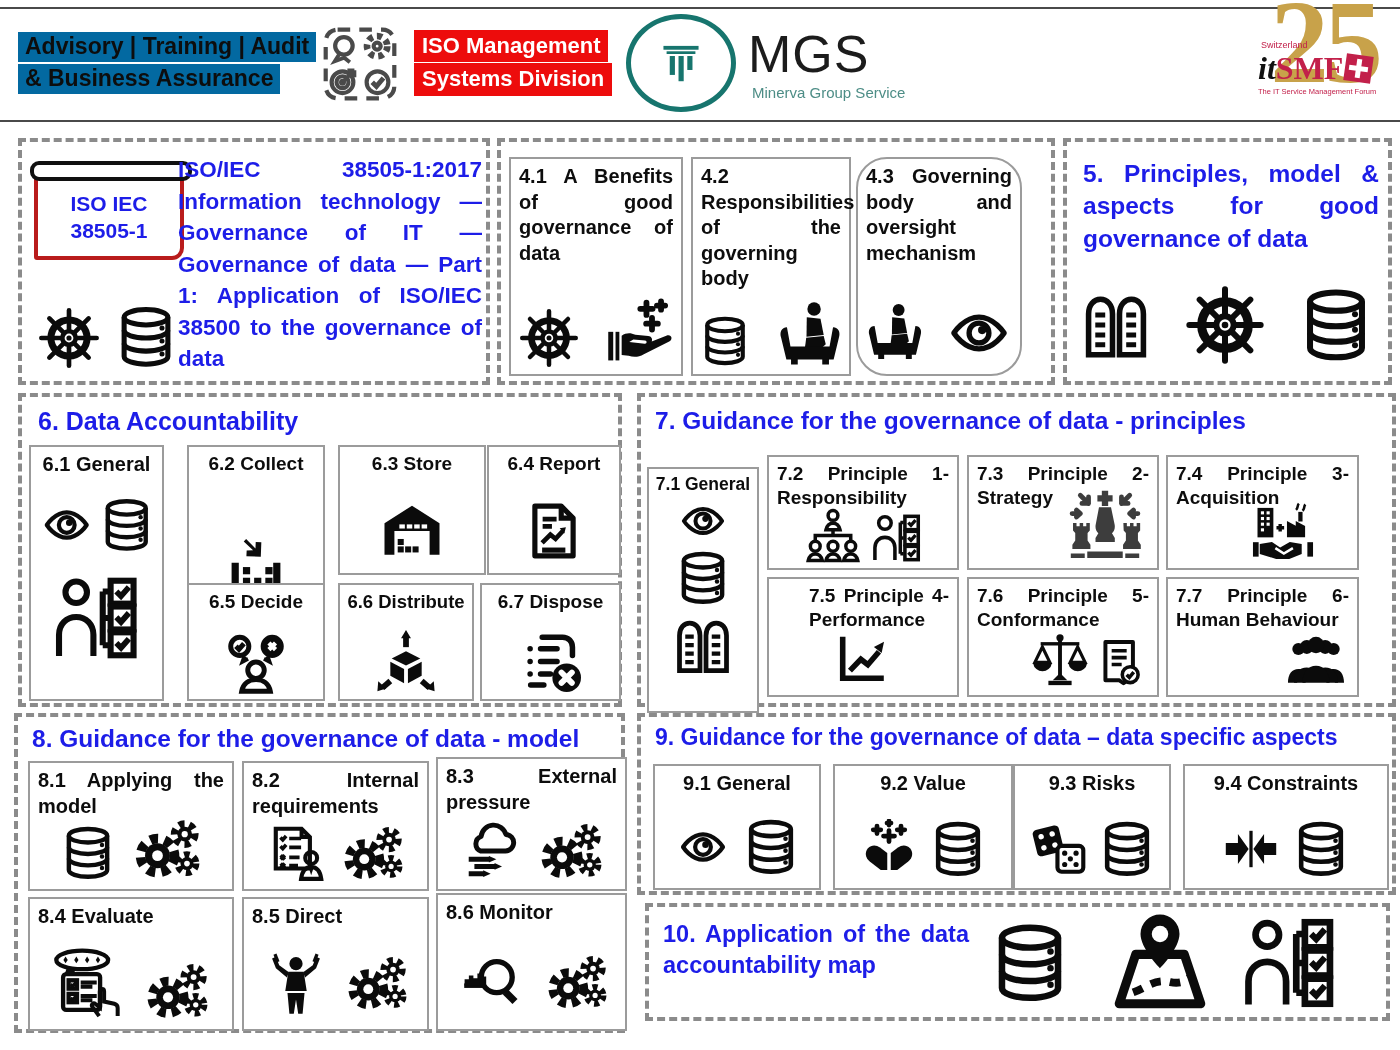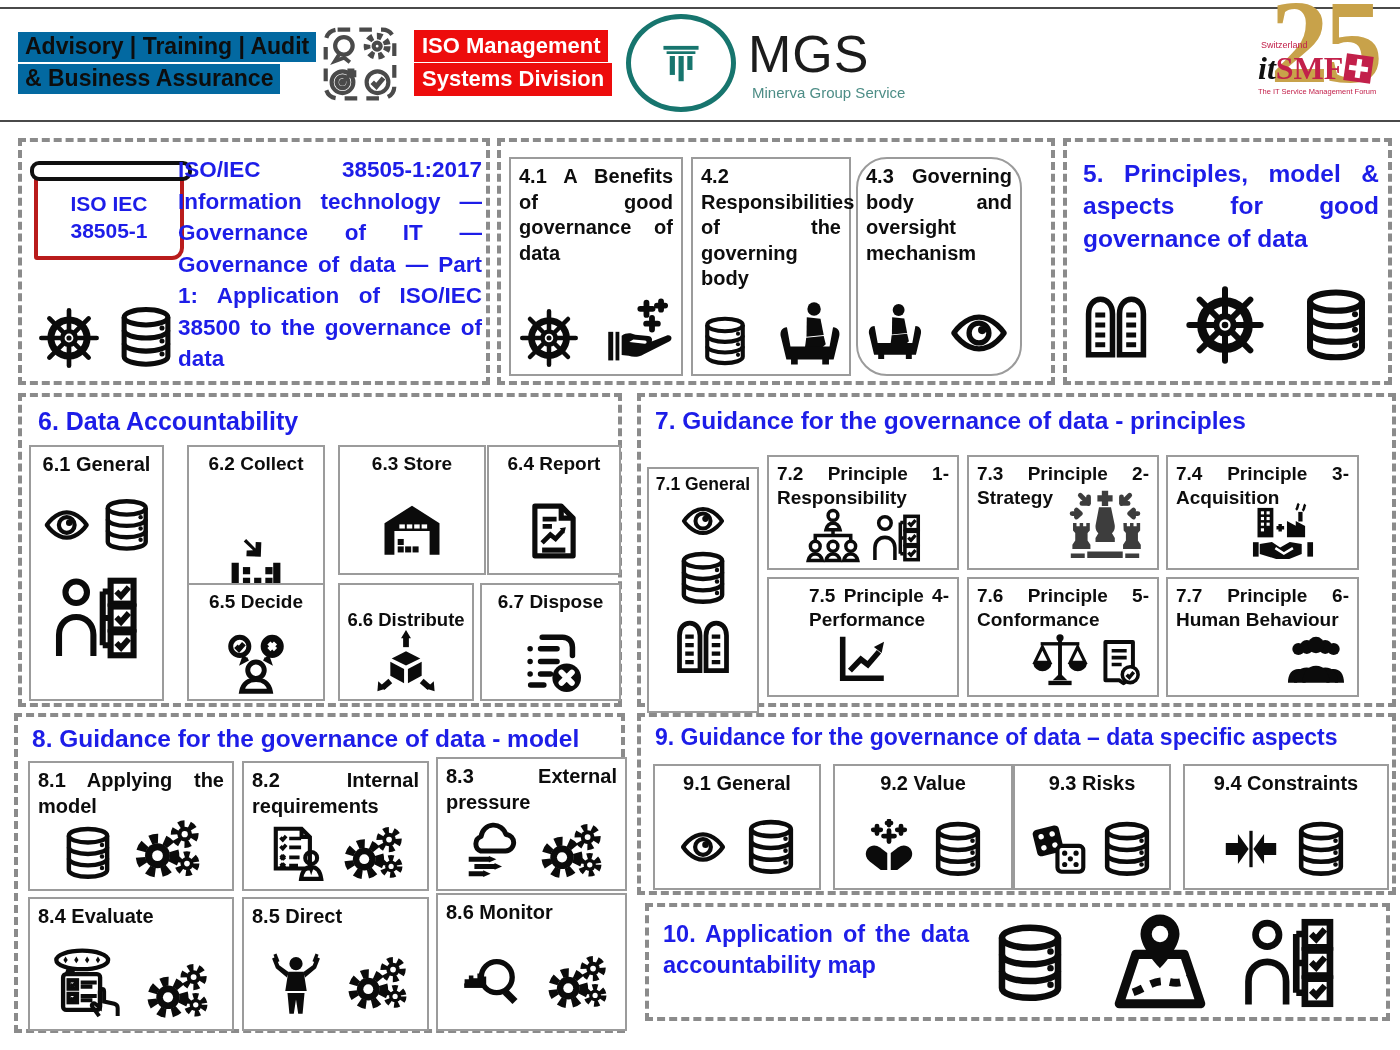--- a/index.html
+++ b/index.html
@@ -339,21 +339,21 @@
             <circle cx="6.1" cy="6.3" r="3.3"></circle>
             <path d="M4.7 6.3l1.1 1.1 1.8-2.1"></path>
             <path d="M7.8 9.9l-.7 2 2-1.1" stroke-width="1.4"></path>
             <circle cx="17.9" cy="6.3" r="3.3" fill="#0b0b0b"></circle>
             <path d="M16.7 5.1l2.4 2.4M19.1 5.1l-2.4 2.4" stroke="#fff" stroke-width="1.6"></path>
             <path d="M16.2 9.9l.7 2-2-1.1" stroke-width="1.4"></path>
           </svg>
         </span>
     </div>
   </div>
-  <div class="cell" style="left:316px;top:186px;width:136px;height:118px;padding:23px 3px;">
+  <div class="cell" style="left:316px;top:186px;width:136px;height:118px;padding:5px 3px;">
     <div class="ct" style="font-size:18.5px;text-align:center;">6.6 Distribute</div>
     <div class="icons" style="left:0;right:0;bottom:4px;justify-content:center;">
       <span class="icon" style="width:66px;height:66px">
           <svg viewBox="0 0 24 24" fill="#0b0b0b">
             <path d="M12 8.1l5.2 2.6-5.2 2.6-5.2-2.6z"></path>
             <path d="M6.3 11.9l5 2.6v5.2l-5-2.7z"></path>
             <path d="M17.7 11.9l-5 2.6v5.2l5-2.7z"></path>
             <g stroke="#0b0b0b" stroke-width="2.1" fill="none">
               <path d="M12 6.6V3"></path>
               <path d="M6.3 18.9L3.4 21.4"></path>

